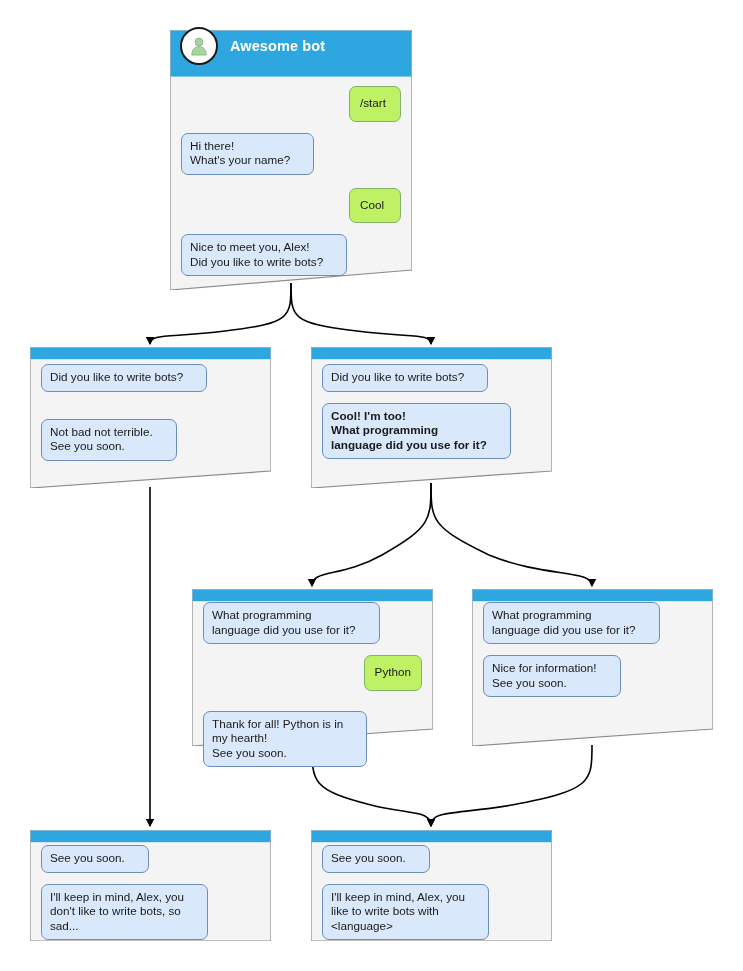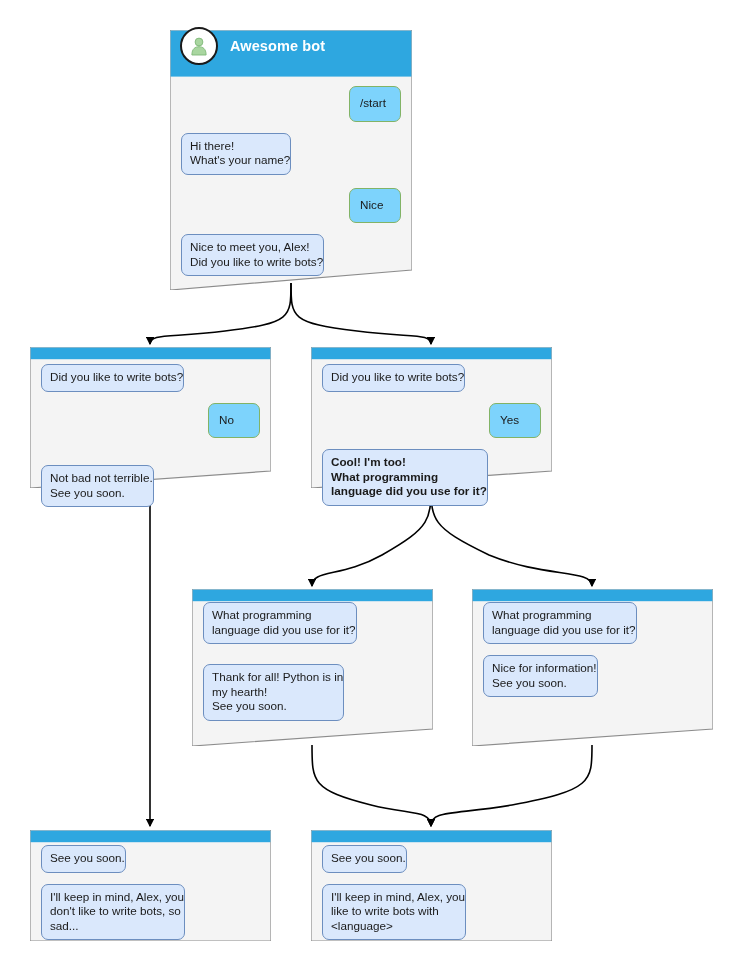--- a/index.html
+++ b/index.html
@@ -94,31 +94,31 @@
     margin-bottom: 11px;
   }
   .row.left  { justify-content: flex-start; }
   .row.right { justify-content: flex-end; }
 
   .bubble {
     font-size: 11.7px;
     line-height: 14.5px;
     color: #1a1a1a;
     border-radius: 7px;
-    padding: 5px 0 6px 8px;
+    padding: 5px 23px 6px 8px;
     box-sizing: border-box;
     white-space: pre-line;
     max-width: 205px;
   }
   .bubble.bot {
     background: #dae8fc;
     border: 1px solid #6c8ebf;
   }
   .bubble.user {
-    background: #7dd3fc;
+    background: #bef264;
     border: 1px solid #82b366;
     min-width: 52px;
     text-align: left;
     padding: 9px 10px 10px 10px;
   }
 </style>
 </head>
 <body>
 
 <div id="canvas">
@@ -164,65 +164,59 @@
       </div>
       <div class="msgs" style="top:56px;">
         <div class="row right">
           <div class="bubble user">/start</div>
         </div>
         <div class="row left" style="margin-top:7px;">
           <div class="bubble bot">Hi there!
 What's your name?</div>
         </div>
         <div class="row right" style="margin-top:13px;">
-          <div class="bubble user">Nice</div>
+          <div class="bubble user">Cool</div>
         </div>
         <div class="row left" style="margin-top:7px;">
           <div class="bubble bot">Nice to meet you, Alex!
 Did you like to write bots?</div>
         </div>
       </div>
     </div>
   </div>
 
   <div class="node" style="left:30px; top:347px; width:241px; height:141px;">
     <svg class="node-shape" viewBox="0 0 241 141" preserveAspectRatio="none">
       <path d="M 0 0 L 241 0 L 241 124 L 0 141 Z" fill="#f4f4f4" stroke="#8c8c8c" stroke-width="1.2"></path>
       <rect x="0.6" y="0.6" width="239.8" height="11.6" fill="#2ea7e0"></rect>
     </svg>
     <div class="node-inner">
       <div class="node-header thin"></div>
       <div class="msgs" style="top:17px;">
         <div class="row left">
           <div class="bubble bot">Did you like to write bots?</div>
         </div>
-        <div class="row right" style="margin-top:9px;">
-          <div class="bubble user">No</div>
-        </div>
         <div class="row left" style="margin-top:27px;">
           <div class="bubble bot">Not bad not terrible.
 See you soon.</div>
         </div>
       </div>
     </div>
   </div>
 
   <div class="node" style="left:311px; top:347px; width:241px; height:141px;">
     <svg class="node-shape" viewBox="0 0 241 141" preserveAspectRatio="none">
       <path d="M 0 0 L 241 0 L 241 124 L 0 141 Z" fill="#f4f4f4" stroke="#8c8c8c" stroke-width="1.2"></path>
       <rect x="0.6" y="0.6" width="239.8" height="11.6" fill="#2ea7e0"></rect>
     </svg>
     <div class="node-inner">
       <div class="node-header thin"></div>
       <div class="msgs" style="top:17px;">
         <div class="row left">
           <div class="bubble bot">Did you like to write bots?</div>
-        </div>
-        <div class="row right" style="margin-top:9px;">
-          <div class="bubble user">Yes</div>
         </div>
         <div class="row left" style="margin-top:11px;font-weight:bold;">
           <div class="bubble bot">Cool! I'm too!
 What programming
 language did you use for it?</div>
         </div>
       </div>
     </div>
   </div>
 
@@ -231,20 +225,23 @@
       <path d="M 0 0 L 241 0 L 241 140 L 0 157 Z" fill="#f4f4f4" stroke="#8c8c8c" stroke-width="1.2"></path>
       <rect x="0.6" y="0.6" width="239.8" height="11.6" fill="#2ea7e0"></rect>
     </svg>
     <div class="node-inner">
       <div class="node-header thin"></div>
       <div class="msgs" style="top:13px;">
         <div class="row left">
           <div class="bubble bot">What programming
 language did you use for it?</div>
         </div>
+        <div class="row right" style="margin-top:10px;">
+          <div class="bubble user">Python</div>
+        </div>
         <div class="row left" style="margin-top:20px;">
           <div class="bubble bot">Thank for all! Python is in
 my hearth!
 See you soon.</div>
         </div>
       </div>
     </div>
   </div>
 
   <div class="node" style="left:472px; top:589px; width:241px; height:157px;">

